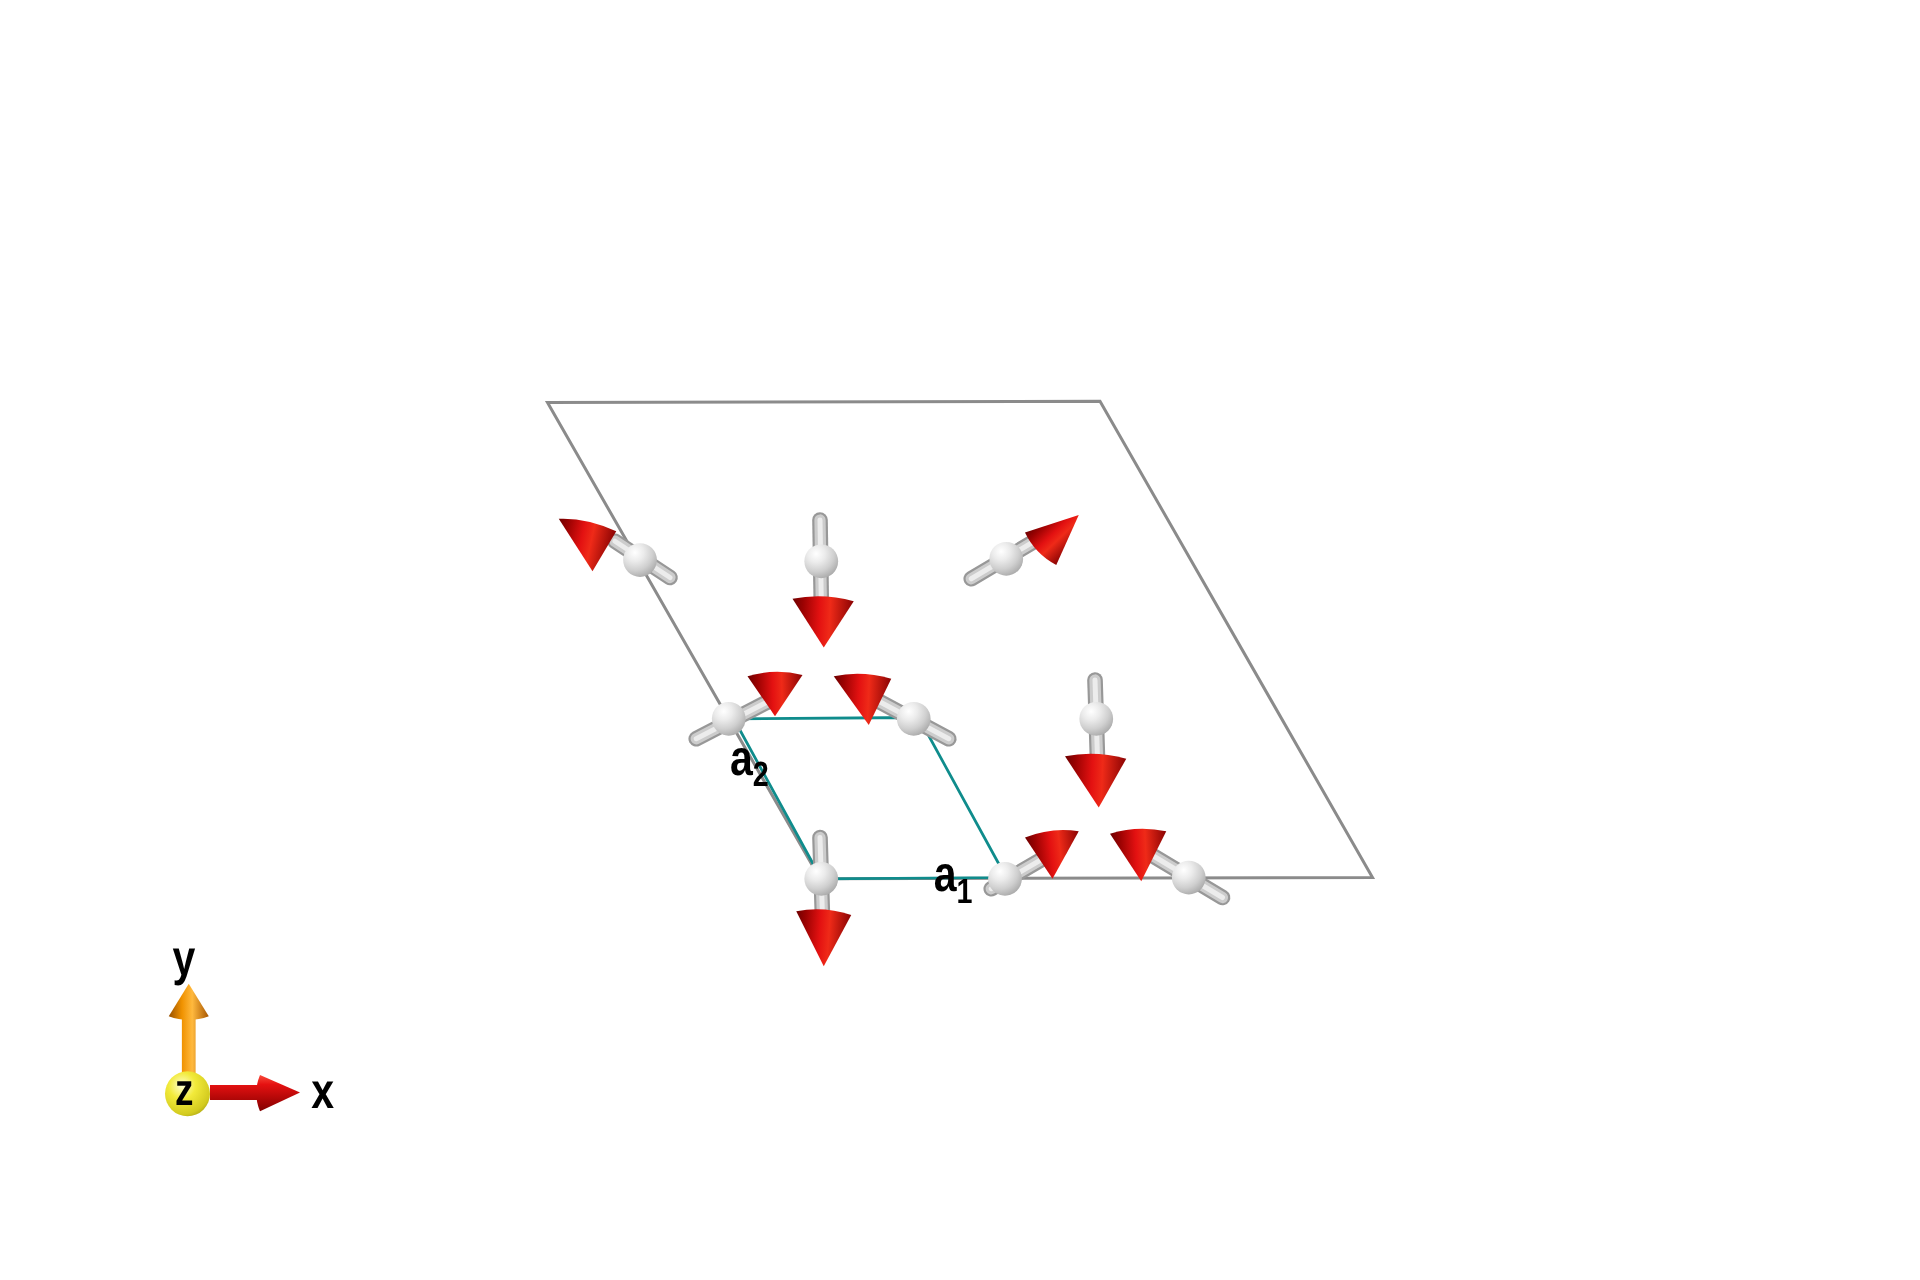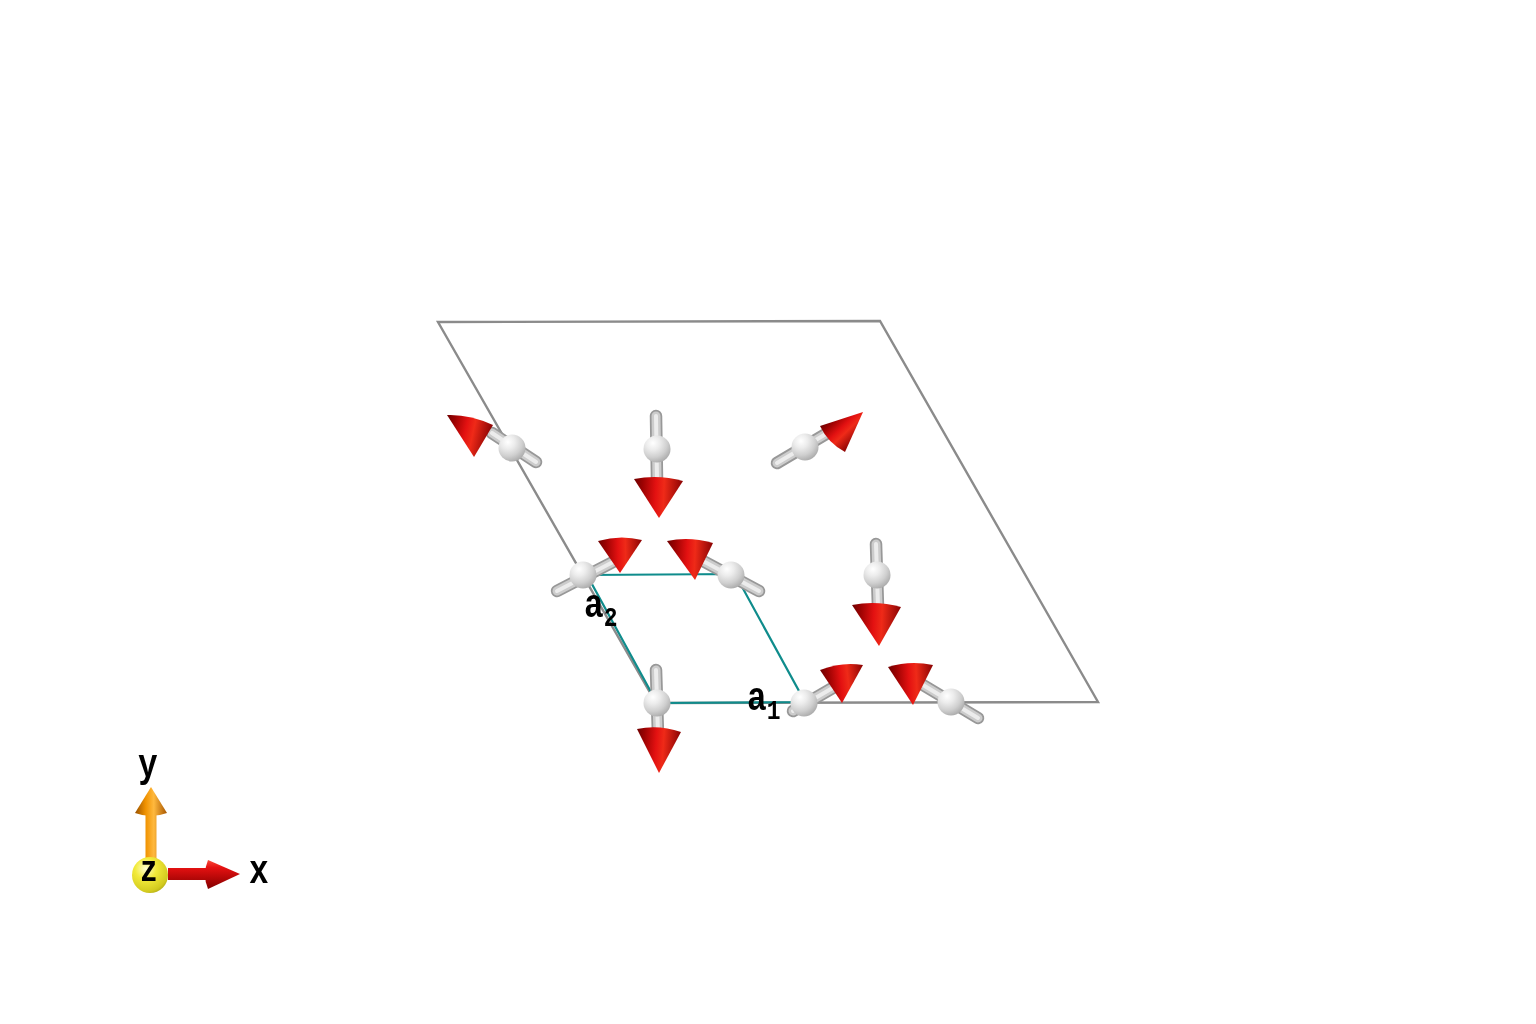--- a/index.html
+++ b/index.html
@@ -1,17 +1,17 @@
 <!DOCTYPE html>
 <html><head>
 <meta charset="utf-8">
 <style>
   html,body{margin:0;padding:0;background:#ffffff;}
   .viewport{position:relative;width:1364px;height:1024px;background:#ffffff;overflow:hidden;
-            font-family:Liberation Mono, monospace;}
+            font-family:Liberation Sans, sans-serif;}
   #scene{position:absolute;left:0;top:0;width:1536px;height:1024px;z-index:1;}
   .lbl{position:absolute;font-weight:700;color:#000;line-height:1;white-space:nowrap;
        transform:scaleX(0.82);transform-origin:0 0;z-index:2;}
   .cell-lbl{font-size:40px;}
   .cell-lbl sub{font-size:28px;vertical-align:-9px;font-weight:700;}
   .axis-lbl{font-size:40px;}
   .lbl-z{font-size:36px;}
 </style>
 </head>
 <body>

